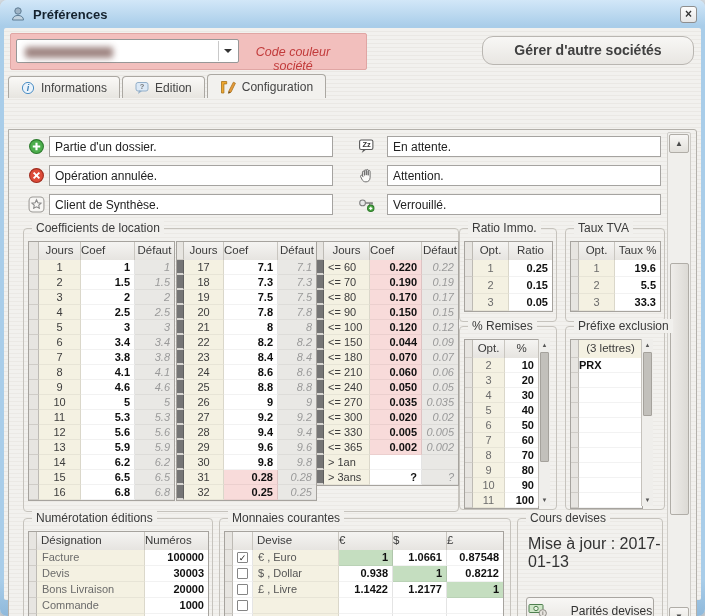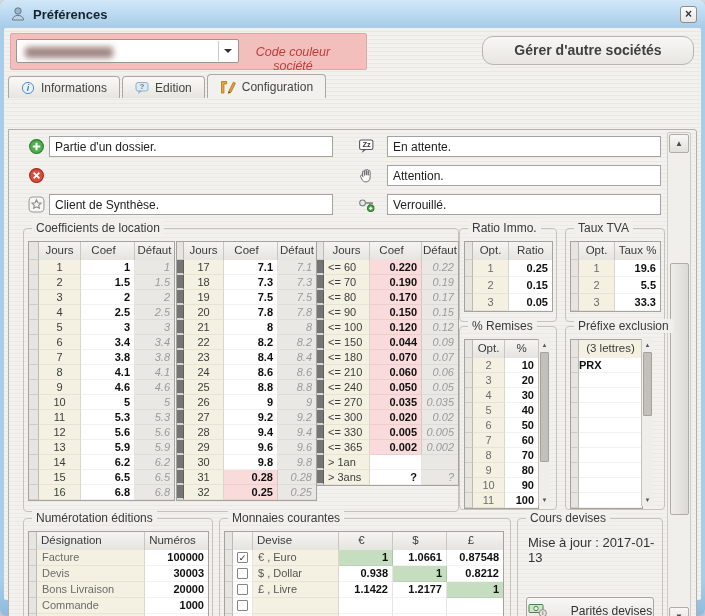--- a/index.html
+++ b/index.html
@@ -43,21 +43,21 @@
   .td{border-bottom:1px solid rgba(0,0,0,.05);}
   .sel{background:#E7E5E1;border-right:1px solid #BDBAB4;border-bottom:1px solid #CFCCC7;}
   .seld{background:#757575;border-right:1px solid #5E5E5E;border-bottom:2px solid #D9D7D3;}
   .cream{background:#F4F1E2;color:#3C3C3C;text-align:center;}
   .num{background:#fff;font-weight:bold;color:#101010;text-align:right;padding-right:4px;}
   .def{background:#E9E8E5;font-style:italic;color:#9A9A9A;text-align:right;padding-right:4px;}
   .pink{background:#F8DBDA;}
   .green{background:#C5DEC0;}
   .left{text-align:left;padding-left:4px;}
   .gray{color:#6B6B6B;font-weight:normal;}
-  .thr{text-align:center;padding-right:8px;}
+  .thr{text-align:left;padding-right:8px;}
   .thc{text-align:center;}
   .cbcol{display:flex;align-items:center;justify-content:center;background:#fff;}
   .cbx{width:11px;height:11px;border:1px solid #858585;background:#fff;font-size:9px;line-height:10px;text-align:center;color:#222;border-radius:1px;}
 
   
   .ct1 .sel{width:10px;} .ct1 .cream{width:42px;} .ct1 .num{width:54px;} .ct1 .def{width:39px;border-right:none;}
   .ct2 .seld{width:7px;} .ct2 .cream{width:40px;} .ct2 .num{width:54px;} .ct2 .def{width:38px;border-right:none;}
   .ct3 .seld{width:7px;} .ct3 .cream{width:46px;text-align:left;padding-left:4px;} .ct3 .num{width:52px;} .ct3 .def{width:36px;border-right:none;}
 
   .mt-ratio .sel{width:8px;} .mt-ratio .cream{width:36px;} .mt-ratio .num{width:43px;border-right:none;}
@@ -69,21 +69,21 @@
   .mt-mon .sel{width:8px;} .mt-mon .cbcol{width:20px;} .mt-mon .cream{width:86px;text-align:left;padding-left:5px;color:#555;} .mt-mon .num{width:54px;} .mt-mon .c3{width:56px;border-right:none;}
 
   .msb{position:absolute;top:0;width:12px;background:#EFEEEB;border-left:1px solid #C5C2BC;}
   .msb .ar{position:absolute;left:0;width:100%;height:12px;font-size:6px;color:#555;text-align:center;line-height:12px;}
   .msb .thumb{position:absolute;left:1px;width:9px;background:#C2C0BB;border:1px solid #A5A29C;border-radius:1px;}
 
   .vscroll{position:absolute;left:658px;top:2px;width:24px;height:496px;background:#F0EFEC;border:1px solid #CFCDC8;border-radius:2px;}
   .vbtn{position:absolute;left:1px;width:20px;height:19px;background:linear-gradient(#F8F7F5,#E2E0DB);border:1px solid #B0ADA7;border-radius:2px;font-size:8px;color:#4A4A4A;text-align:center;line-height:18px;cursor:pointer;}
   .vthumb{position:absolute;left:2px;top:130px;width:19px;height:252px;background:linear-gradient(90deg,#EFEDEA,#DCDAD5);border:1px solid #B0ADA7;border-radius:2px;cursor:grab;}
 
-  .maj{position:absolute;left:10px;top:16px;font-size:13px;color:#333;}
+  .maj{position:absolute;left:10px;top:16px;font-size:16px;color:#333;}
   .parites-btn{position:absolute;left:8px;top:78px;width:128px;height:27px;border:1px solid #A9A6A1;border-radius:3px;background:linear-gradient(#F8F7F5,#E8E6E2);display:flex;align-items:center;justify-content:center;gap:23px;font-size:12px;color:#333;cursor:pointer;}
 </style>
 </head>
 <body>
 
 <div class="window">
   <div class="titlebar">
     <svg width="16" height="16" viewBox="0 0 16 16">
         <circle cx="8" cy="5" r="3.2" fill="#9FB4C6" stroke="#5E7C94"></circle>
         <path d="M2.5 14c0-3 2.5-4.6 5.5-4.6s5.5 1.6 5.5 4.6z" fill="#C2D3E0" stroke="#5E7C94"></path>
@@ -134,20 +134,21 @@
 
       <svg class="flag-icon" style="left:19px;top:8px" viewBox="0 0 16 16">
           <circle cx="8" cy="8" r="6.5" fill="#4CAE4C" stroke="#2D7A2D"></circle>
           <path d="M8 4.5v7M4.5 8h7" stroke="#fff" stroke-width="2"></path>
         </svg>
       <input class="flag-input l" style="top: 6px;" value="Partie d'un dossier.">
       <svg class="flag-icon" style="left:19px;top:37px" viewBox="0 0 16 16">
           <circle cx="8" cy="8" r="6.5" fill="#DD4B39" stroke="#9E2B1E"></circle>
           <path d="M5.3 5.3l5.4 5.4M10.7 5.3l-5.4 5.4" stroke="#fff" stroke-width="1.8"></path>
         </svg>
+      <input class="flag-input l" style="top: 35px;" value="Opération annulée.">
       <svg class="flag-icon" style="left:19px;top:66px" viewBox="0 0 16 16">
           <rect x="1" y="1" width="14" height="14" rx="3.5" fill="#F7F6F4" stroke="#9B9995"></rect>
           <path d="M8 3.6l1.3 2.7 3 .4-2.2 2 .6 2.9L8 10.2l-2.7 1.4.6-2.9-2.2-2 3-.4z" fill="none" stroke="#8A8A8A"></path>
         </svg>
       <input class="flag-input l" style="top: 64px;" value="Client de Synthèse.">
 
       <svg class="flag-icon" style="left:349px;top:8px" viewBox="0 0 16 16">
           <rect x="1.5" y="1.8" width="12.5" height="9" rx="1.5" fill="#fff" stroke="#555"></rect>
           <path d="M5 10.8l-1.6 3.4 4.4-3.4z" fill="#555"></path>
           <text x="8" y="8.8" text-anchor="middle" font-size="7" font-weight="bold" fill="#333">Zz</text>

